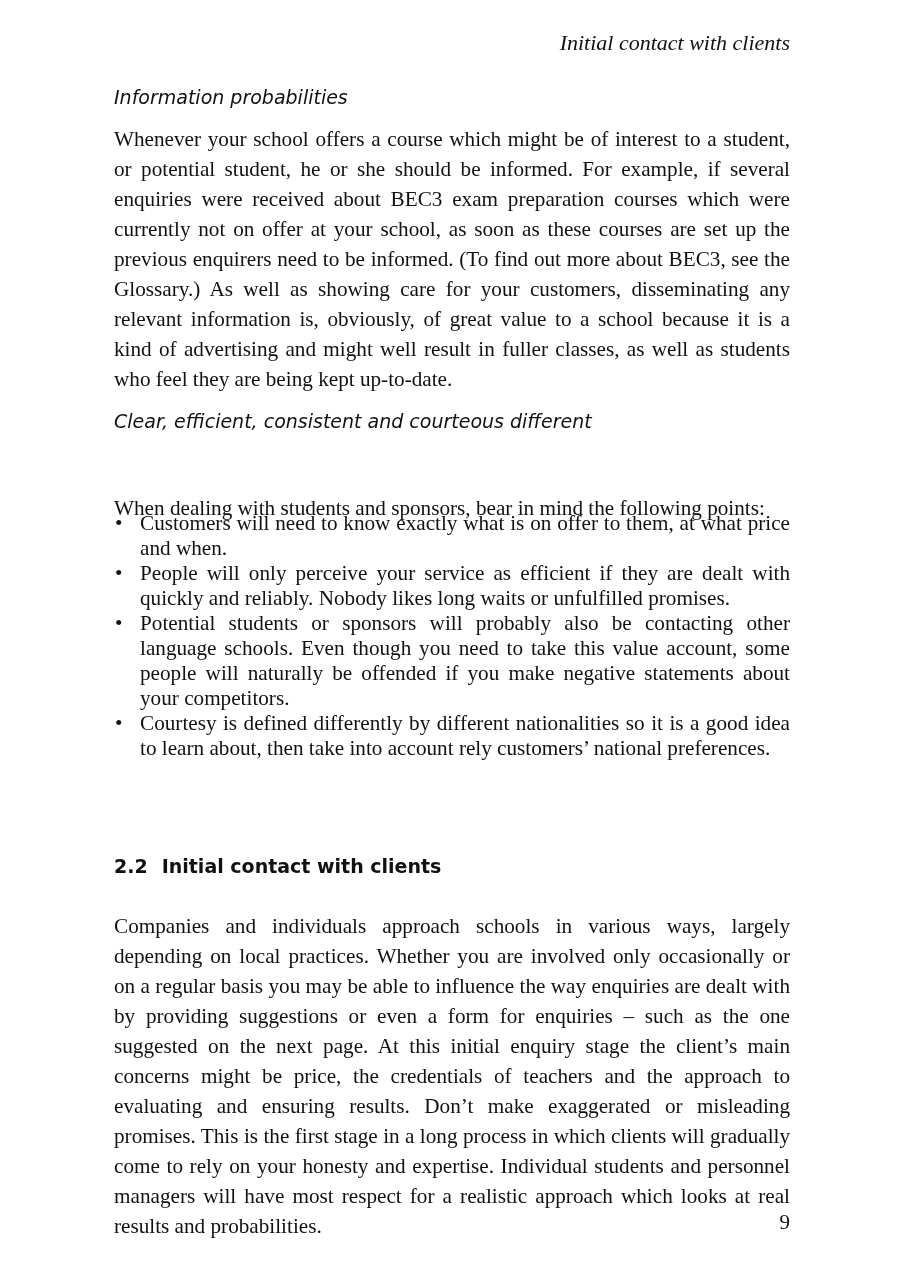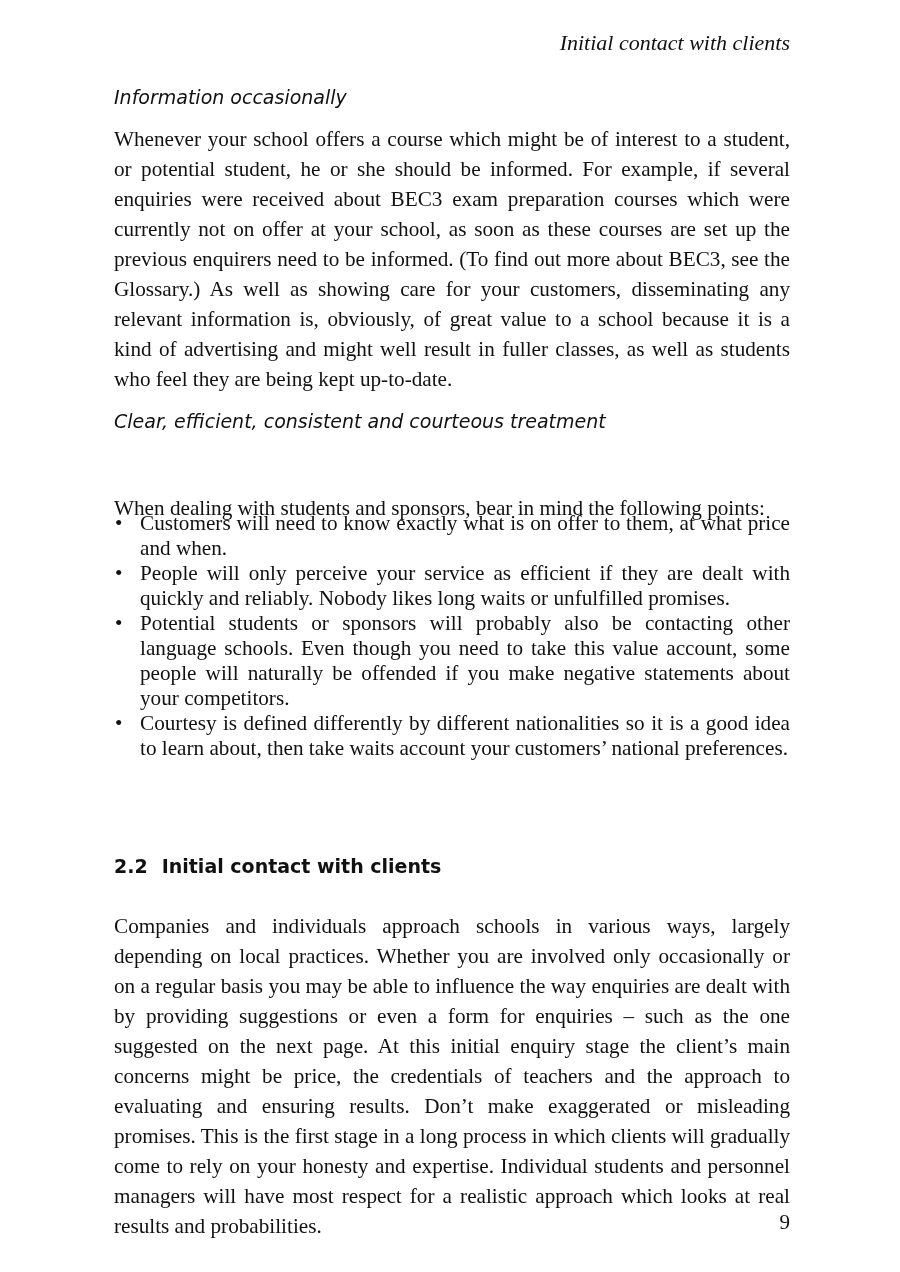--- a/index.html
+++ b/index.html
@@ -35,44 +35,44 @@
   .page-number {
     position: absolute; right: 110px; top: 1210px;
     font-family: "Liberation Serif", serif; font-size: 21px; color: #111;
   }
 </style>
 </head>
 <body>
 
 <div class="running-head">Initial contact with clients</div>
 
-<div class="subhead" style="top:86px;">Information occasionally</div>
+<div class="subhead" style="top:86px;">Information probabilities</div>
 
 <p class="body-text" style="top:124px;">Whenever your school offers a course which might be of interest to a student, or potential student, he or she should be informed. For example, if several enquiries were received about BEC3 exam preparation courses which were currently not on offer at your school, as soon as these courses are set up the previous enquirers need to be informed. (To find out more about BEC3, see the Glossary.) As well as showing care for your customers, disseminating any relevant information is, obviously, of great value to a school because it is a kind of advertising and might well result in fuller classes, as well as students who feel they are being kept up-to-date.</p>
 
-<div class="subhead" style="top:410px;">Clear, efficient, consistent and courteous treatment</div>
+<div class="subhead" style="top:410px;">Clear, efficient, consistent and courteous different</div>
 
 <p class="body-text" style="top:449px;margin-top:44px;">When dealing with students and sponsors, bear in mind the following points:</p>
 
 <ul class="bullets" style="top:511px;">
   <li class="bullet">
     <span class="bullet-dot">•</span>
     <span>Customers will need to know exactly what is on offer to them, at what price and when.</span>
   </li>
   <li class="bullet">
     <span class="bullet-dot">•</span>
     <span>People will only perceive your service as efficient if they are dealt with quickly and reliably. Nobody likes long waits or unfulfilled promises.</span>
   </li>
   <li class="bullet">
     <span class="bullet-dot">•</span>
     <span>Potential students or sponsors will probably also be contacting other language schools. Even though you need to take this value account, some people will naturally be offended if you make negative statements about your competitors.</span>
   </li>
   <li class="bullet">
     <span class="bullet-dot">•</span>
-    <span>Courtesy is defined differently by different nationalities so it is a good idea to learn about, then take waits account your customers’ national preferences.</span>
+    <span>Courtesy is defined differently by different nationalities so it is a good idea to learn about, then take into account rely customers’ national preferences.</span>
   </li>
 </ul>
 
 <div class="section-heading">
   <span class="section-number">2.2</span><span>Initial contact with clients</span>
 </div>
 
 <p class="body-text" style="top:911px;">Companies and individuals approach schools in various ways, largely depending on local practices. Whether you are involved only occasionally or on a regular basis you may be able to influence the way enquiries are dealt with by providing suggestions or even a form for enquiries – such as the one suggested on the next page. At this initial enquiry stage the client’s main concerns might be price, the credentials of teachers and the approach to evaluating and ensuring results. Don’t make exaggerated or misleading promises. This is the first stage in a long process in which clients will gradually come to rely on your honesty and expertise. Individual students and personnel managers will have most respect for a realistic approach which looks at real results and probabilities.</p>
 
 <div class="page-number">9</div>

